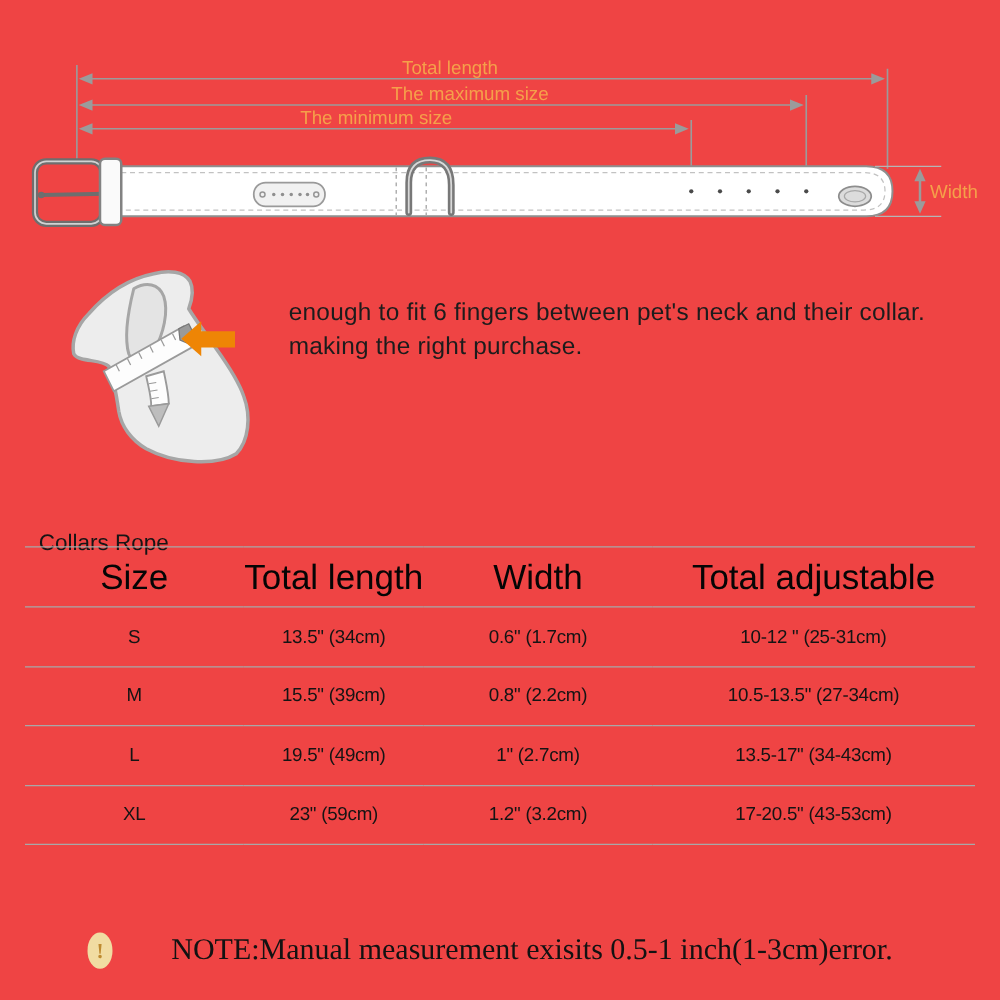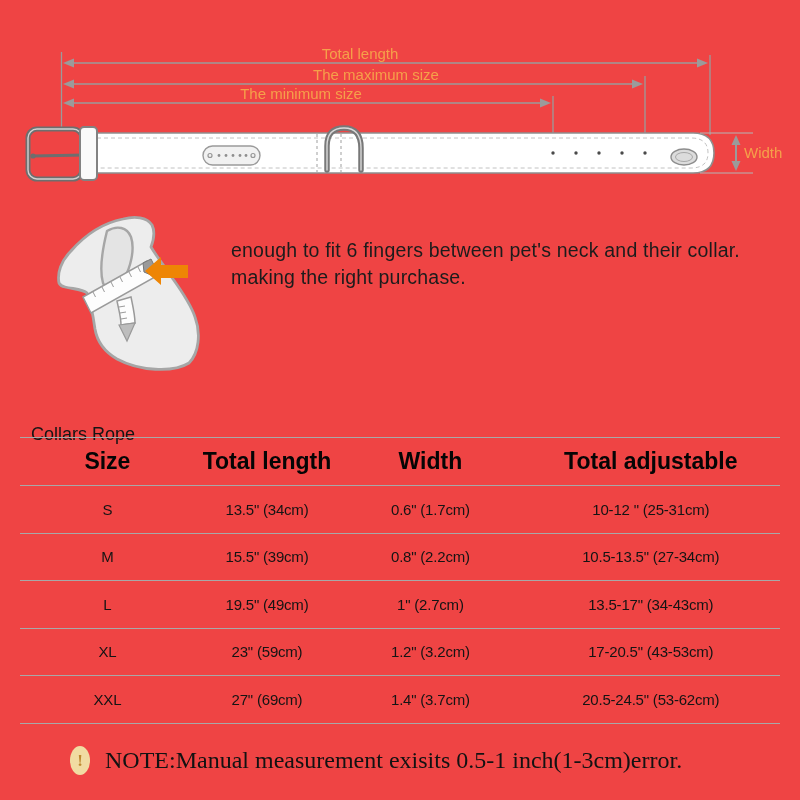--- a/index.html
+++ b/index.html
@@ -27,21 +27,21 @@
   .table-caption {
     position:absolute; left:31px; top:424px;
     font-size:18px; color:#151515;
   }
   .size-table {
     position:absolute; left:20px; top:437px; width:760px;
     border-collapse:collapse; table-layout:fixed; text-align:center;
     border-top:1px solid #a8a8a8;
   }
   .size-table th {
-    font-size:23px; font-weight:bold; color:#050505; height:48px;
+    font-size:28px; font-weight:normal; color:#050505; height:48px;
     border-bottom:1px solid #a8a8a8;
   }
   .size-table td {
     font-size:15px; color:#141414; height:47.5px;
     border-bottom:1px solid #a8a8a8; letter-spacing:-0.2px;
   }
 
   
   .note {
     position:absolute; left:70px; top:746px;
@@ -50,20 +50,21 @@
   .note-icon {
     width:20px; height:29px; border-radius:50%;
     background:#F1DCA2; color:#BE8A30;
     display:flex; align-items:center; justify-content:center;
     font-family:"Liberation Serif", serif; font-size:17px; font-weight:bold;
     flex:0 0 auto;
   }
   .note-text {
     font-family:"Liberation Serif", serif; font-size:24px; color:#121212;
     white-space:nowrap;
+    margin-left:32px;
   }
 </style>
 </head>
 <body>
 
 <div class="page">
 
   <svg class="diagram-svg" width="800" height="230" viewBox="0 0 800 230">
 
     <g stroke="#9B9B9B" stroke-width="1.3">
@@ -213,26 +214,20 @@
         <td>19.5" (49cm)</td>
         <td>1" (2.7cm)</td>
         <td>13.5-17" (34-43cm)</td>
       </tr>
       <tr>
         <td>XL</td>
         <td>23" (59cm)</td>
         <td>1.2" (3.2cm)</td>
         <td>17-20.5" (43-53cm)</td>
       </tr>
-      <tr>
-        <td>XXL</td>
-        <td>27" (69cm)</td>
-        <td>1.4" (3.7cm)</td>
-        <td>20.5-24.5" (53-62cm)</td>
-      </tr>
     </tbody>
   </table>
 
   <div class="note">
     <span class="note-icon">!</span>
     <span class="note-text">NOTE:Manual measurement exisits 0.5-1 inch(1-3cm)error.</span>
   </div>
 
 </div>
 

